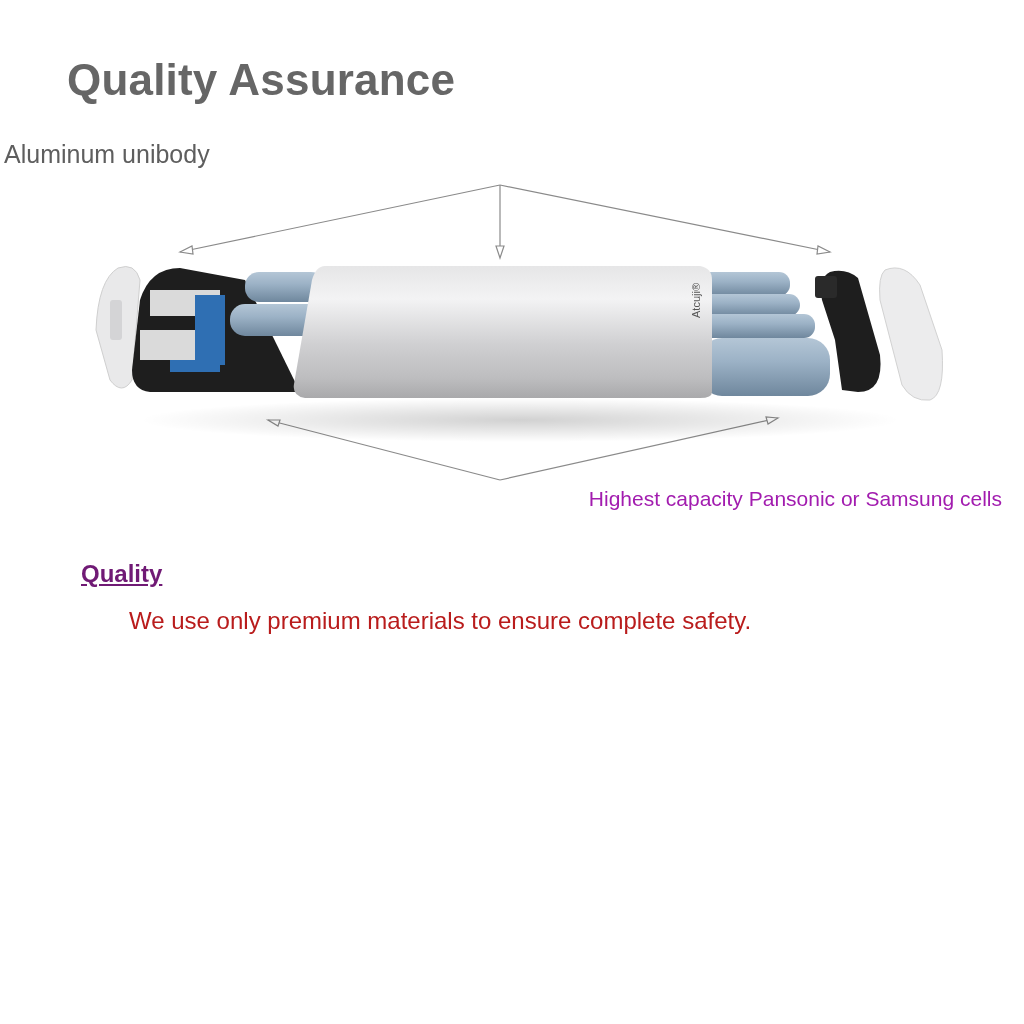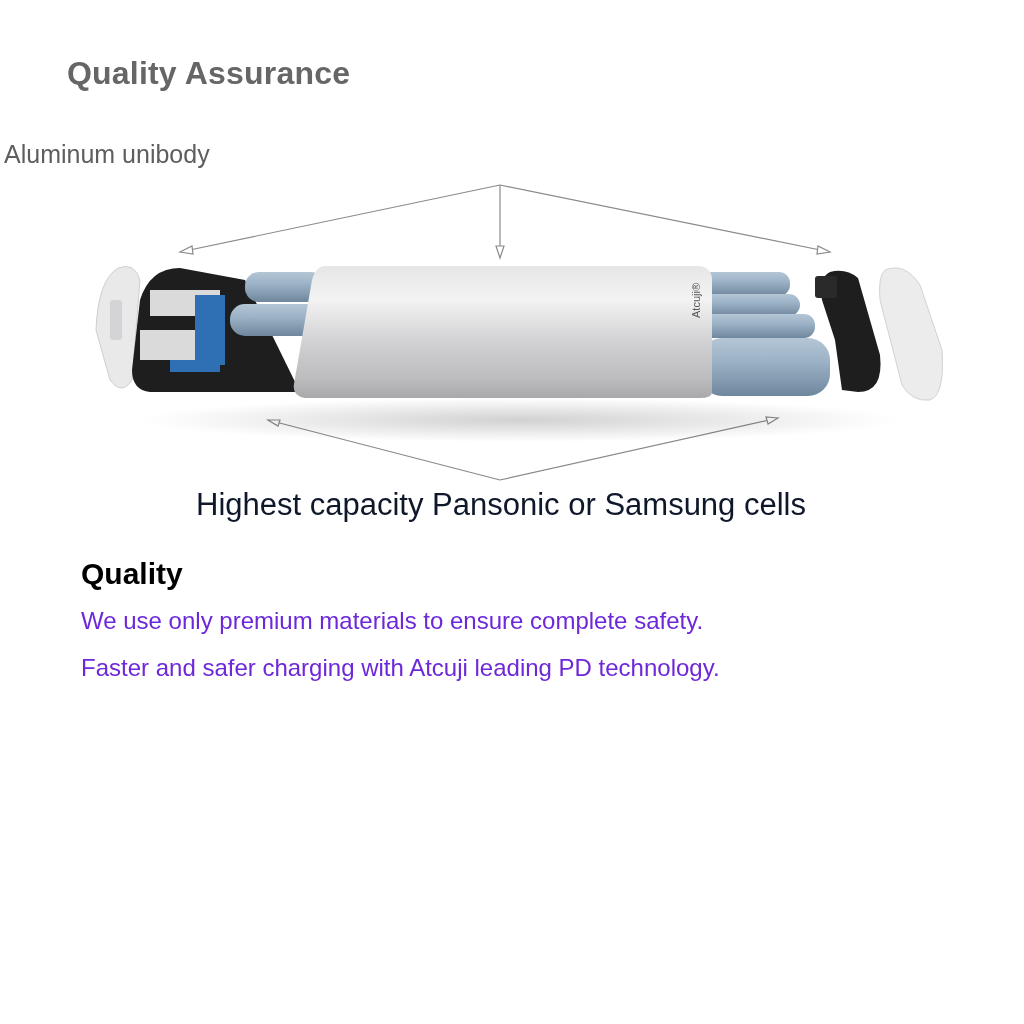--- a/index.html
+++ b/index.html
@@ -1,24 +1,24 @@
 <!DOCTYPE html>
 <html><head>
 <meta charset="utf-8">
 <style>
   html, body { margin:0; padding:0; background:#ffffff; }
   body { width:1024px; height:1024px; position:relative; overflow:hidden;
          font-family:"Liberation Sans", sans-serif; color:#606060; }
-  .title { position:absolute; left:67px; top:55px; font-size:32px; font-weight:bold; color:#666666; letter-spacing:0.2px; }
+  .title { position:absolute; left:67px; top:55px; font-size:44px; font-weight:bold; color:#666666; letter-spacing:0.2px; }
   .callout-top { position:absolute; left:4px; width:1012px; top:140px; text-align:left; font-size:25px; color:#5e5e5e; }
-  .callout-bottom { position:absolute; left:0; width:1002px; top:487px; text-align:center; font-size:31px; color:#0f172a; }
+  .callout-bottom { position:absolute; left:0; width:1002px; top:487px; text-align:right; font-size:21px; color:#a21caf; }
   .illustration { position:absolute; left:0; top:170px; width:1024px; height:320px; }
   .features { position:absolute; left:81px; top:558px; width:900px; }
-  .feat-head { font-size:30px; font-weight:bold; color:#000000; height:31px; line-height:31px; margin-bottom:16px; }
-  .feat-body { font-size:24px; color:#6d28d9; height:31px; line-height:31px; margin-bottom:16px; white-space:nowrap; }
+  .feat-head { font-size:24px; font-weight:bold; color:#701a75; height:31px; line-height:31px; margin-bottom:16px;text-decoration:underline; }
+  .feat-body { font-size:24px; color:#b91c1c; height:31px; line-height:31px; margin-bottom:16px; white-space:nowrap;margin-left:48px; }
 </style>
 </head>
 <body>
 
 <div class="title">Quality Assurance</div>
 
 <div class="callout-top">Aluminum unibody</div>
 
 <div class="illustration">
   <svg width="1024" height="320" viewBox="0 170 1024 320" xmlns="http://www.w3.org/2000/svg">
@@ -95,16 +95,15 @@
     <path d="M885 270 Q905 262 920 285 L942 350 Q945 395 930 400 Q912 402 902 385 L880 300 Q878 276 885 270 Z" fill="#ececed" stroke="#d2d2d2"></path>
   </svg>
 </div>
 
 <div class="callout-bottom">Highest capacity Pansonic or Samsung cells</div>
 
 <div class="features">
   <div class="feat-head">Quality</div>
   <div class="feat-body">We use only premium materials to ensure complete safety.</div>
 
-  <div class="feat-body">Faster and safer charging with Atcuji leading PD technology.</div>
 
 
 </div>
 
 </body></html>

